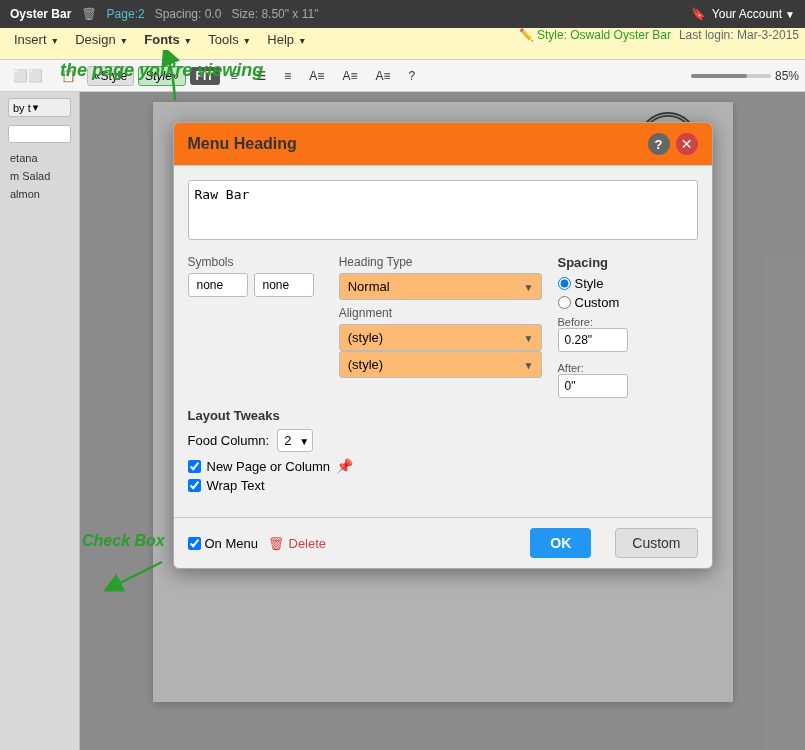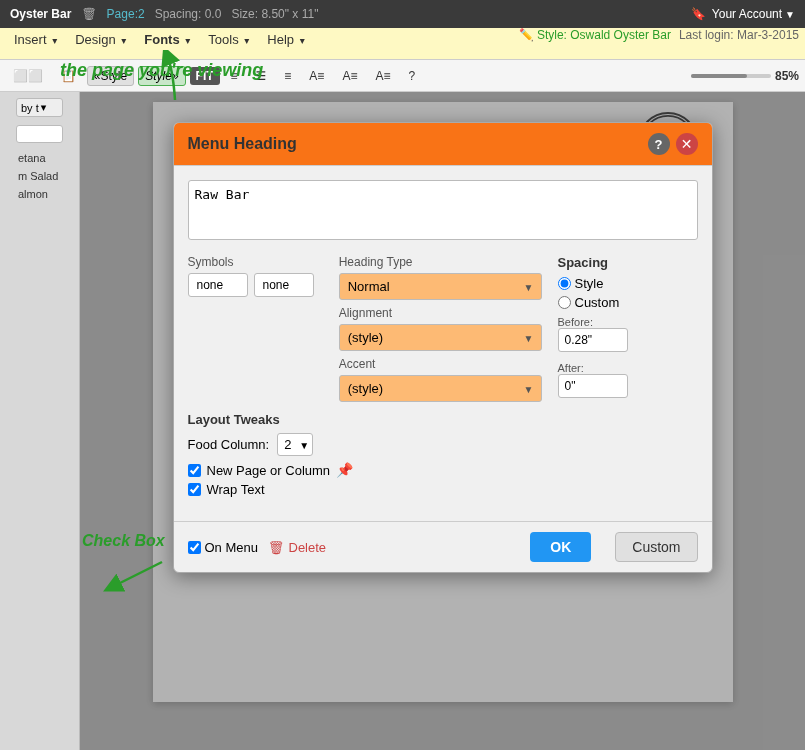--- a/index.html
+++ b/index.html
@@ -89,21 +89,20 @@
       padding: 2px 6px;
       font-size: 12px;
       font-weight: bold;
       cursor: pointer;
     }
     .toolbar-zoom {
       display: flex;
       align-items: center;
       gap: 4px;
       margin-left: auto;
-      font-weight: bold;
     }
     .zoom-slider {
       width: 80px;
       height: 4px;
       background: #ccc;
       border-radius: 2px;
       position: relative;
     }
     .zoom-slider-fill {
       width: 70%;
@@ -129,21 +128,21 @@
       display: flex;
       height: calc(750px - 92px);
       position: relative;
     }
 
     
     .sidebar {
       width: 80px;
       background: #d8d8d8;
       border-right: 1px solid #bbb;
-      padding: 6px 16px;
+      padding: 6px 8px;
       overflow: hidden;
       flex-shrink: 0;
     }
     .sidebar-sort {
       background: #eee;
       border: 1px solid #bbb;
       border-radius: 3px;
       padding: 2px 4px;
       font-size: 11px;
       cursor: pointer;
@@ -684,21 +683,20 @@
               <div class="dialog-col-label" style="margin-top:6px">Alignment</div>
               <div class="select-wrap">
                 <select>
                   <option selected="">(style)</option>
                   <option>Left</option>
                   <option>Center</option>
                   <option>Right</option>
                 </select>
                 <span class="select-arrow">▼</span>
               </div>
-              <div class="dialog-col-label" style="margin-top:6px">Accent</div>
               <div class="select-wrap">
                 <select>
                   <option selected="">(style)</option>
                   <option>None</option>
                   <option>Line</option>
                   <option>Box</option>
                 </select>
                 <span class="select-arrow">▼</span>
               </div>
             </div>

